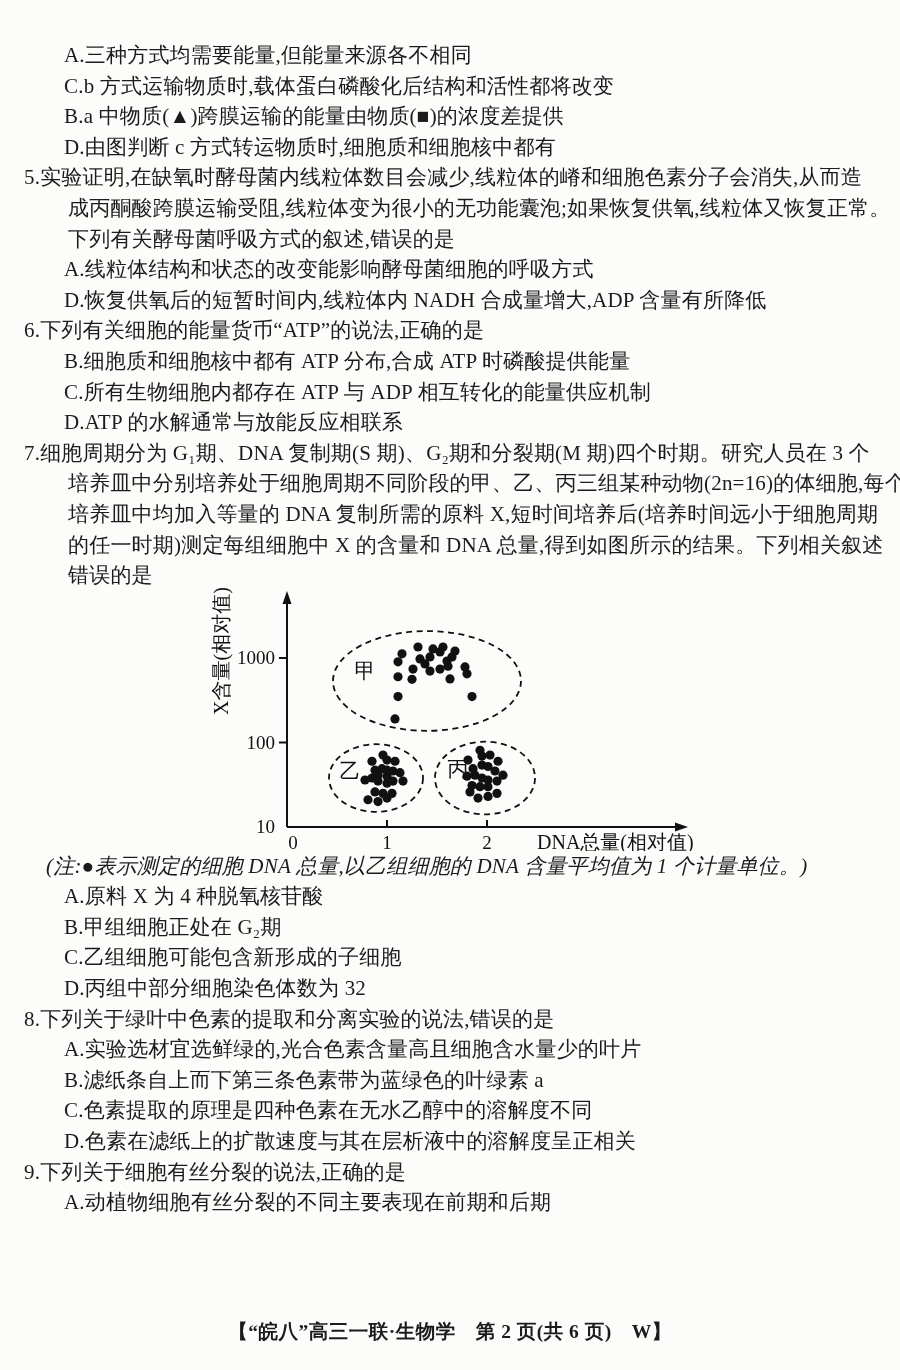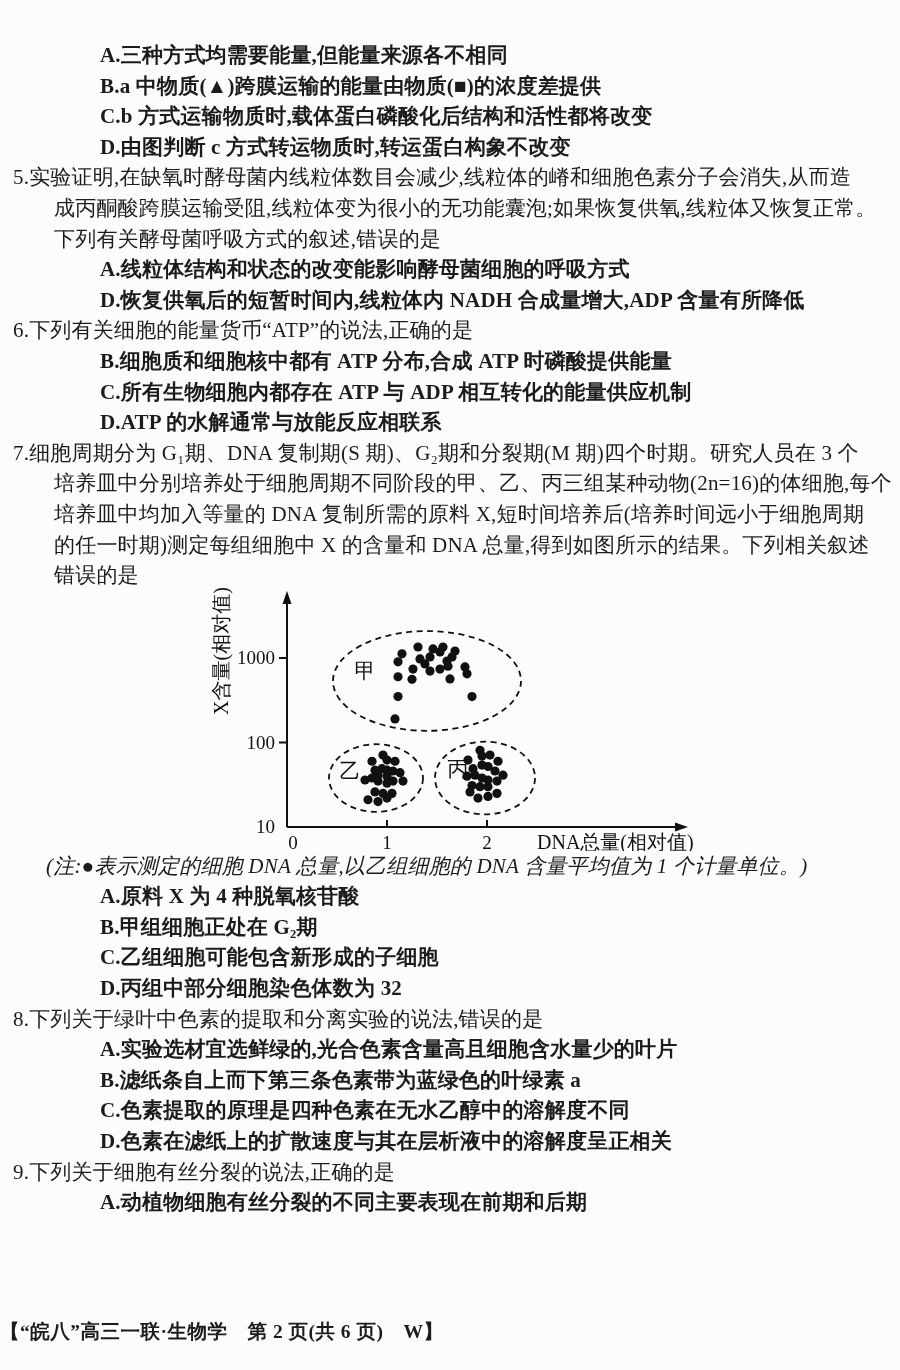--- a/index.html
+++ b/index.html
@@ -12,47 +12,48 @@
     position:relative;
   }
   .doc{padding-top:40px;}
   .line{
     font-size:21px;
     line-height:30.6px;
     height:30.6px;
     white-space:nowrap;
     letter-spacing:0.2px;
   }
-  .q{padding-left:13px;}
-  .cont{padding-left:54px;}
+  .q{padding-left:24px;}
+  .cont{padding-left:68px;}
   .note{padding-left:46px;font-style:italic;}
-  .opt{padding-left:100px;font-weight:bold;}
+  .opt{padding-left:64px;}
   .chart-wrap{
     margin:-4px 0 0 195px;
     width:520px;height:264px;
     position:relative;
   }
   .chart-wrap svg{display:block;}
   .footer{
     position:absolute;
     left:0;right:0;top:1318px;
+    text-align:center;
     font-size:19.5px;
     font-weight:bold;
     letter-spacing:0.5px;
   }
 </style>
 </head>
 <body>
 
 <div class="doc">
   <div id="lines-before">
       <div class="line opt">A.三种方式均需要能量,但能量来源各不相同</div>
+      <div class="line opt">C.b 方式运输物质时,载体蛋白磷酸化后结构和活性都将改变</div>
       <div class="line opt">B.a 中物质(▲)跨膜运输的能量由物质(■)的浓度差提供</div>
-      <div class="line opt">C.b 方式运输物质时,载体蛋白磷酸化后结构和活性都将改变</div>
-      <div class="line opt">D.由图判断 c 方式转运物质时,转运蛋白构象不改变</div>
+      <div class="line opt">D.由图判断 c 方式转运物质时,细胞质和细胞核中都有</div>
       <div class="line q">5.实验证明,在缺氧时酵母菌内线粒体数目会减少,线粒体的嵴和细胞色素分子会消失,从而造</div>
       <div class="line cont">成丙酮酸跨膜运输受阻,线粒体变为很小的无功能囊泡;如果恢复供氧,线粒体又恢复正常。</div>
       <div class="line cont">下列有关酵母菌呼吸方式的叙述,错误的是</div>
       <div class="line opt">A.线粒体结构和状态的改变能影响酵母菌细胞的呼吸方式</div>
       <div class="line opt">D.恢复供氧后的短暂时间内,线粒体内 NADH 合成量增大,ADP 含量有所降低</div>
       <div class="line q">6.下列有关细胞的能量货币“ATP”的说法,正确的是</div>
       <div class="line opt">B.细胞质和细胞核中都有 ATP 分布,合成 ATP 时磷酸提供能量</div>
       <div class="line opt">C.所有生物细胞内都存在 ATP 与 ADP 相互转化的能量供应机制</div>
       <div class="line opt">D.ATP 的水解通常与放能反应相联系</div>
       <div class="line q">7.细胞周期分为 G₁期、DNA 复制期(S 期)、G₂期和分裂期(M 期)四个时期。研究人员在 3 个</div>

